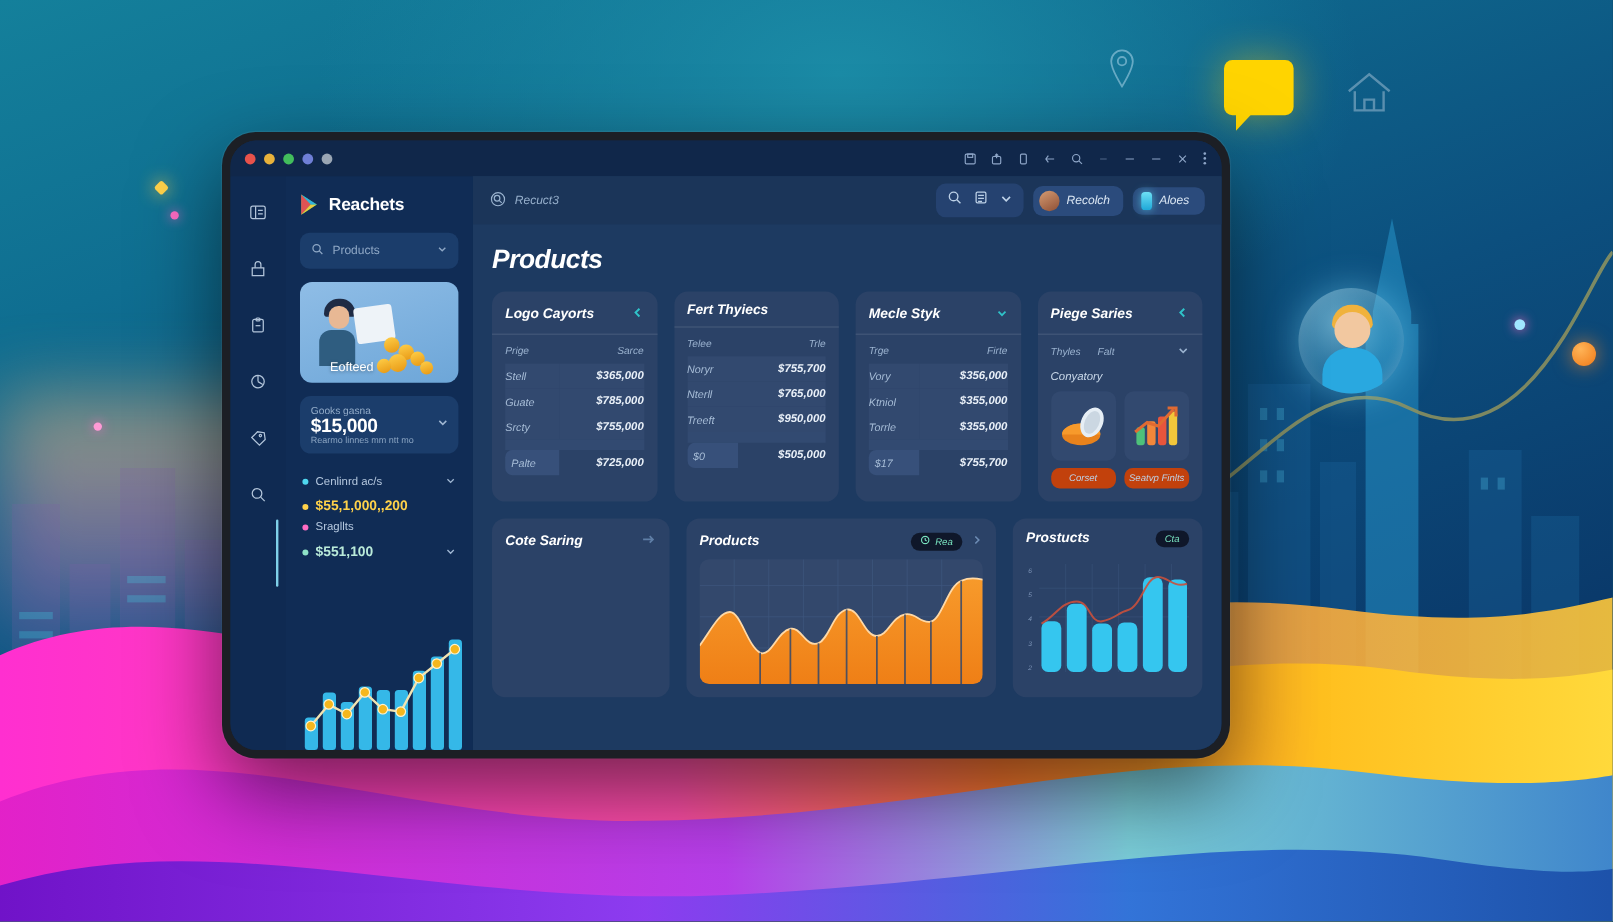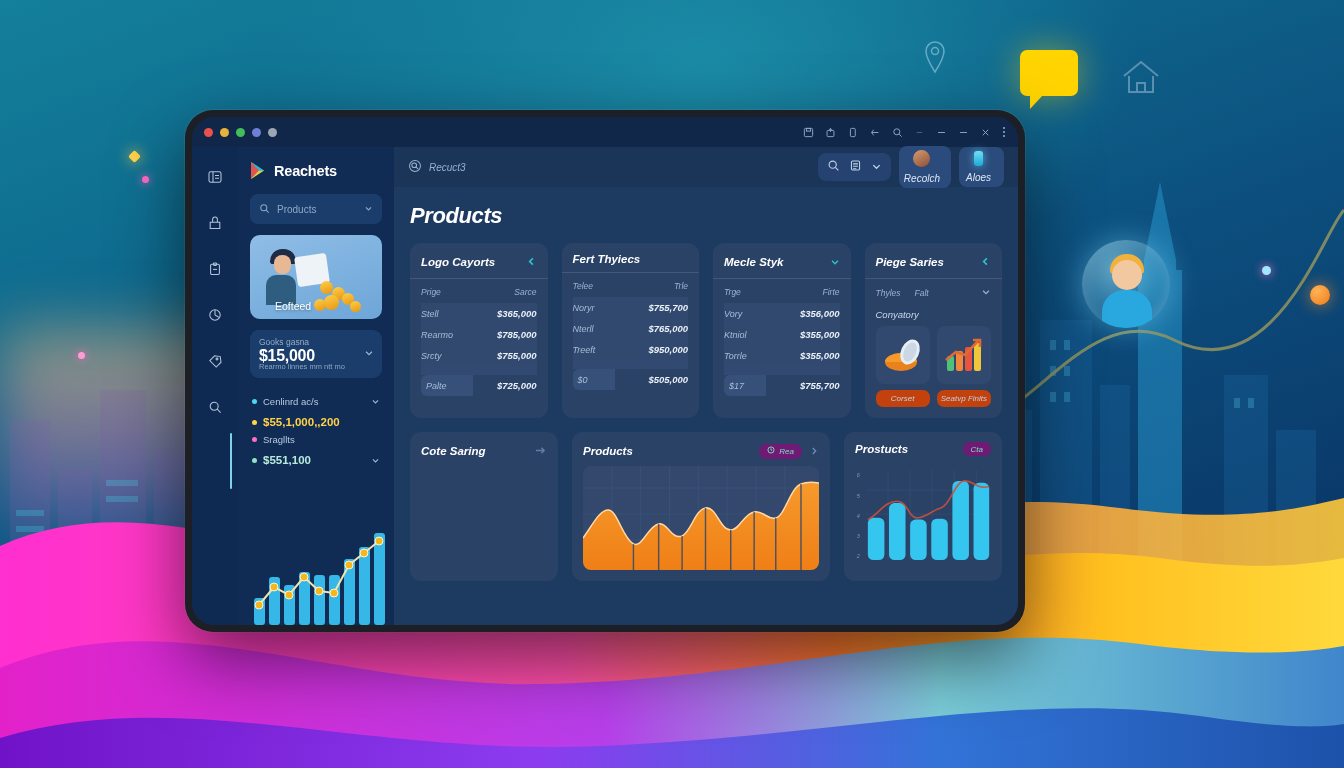--- a/index.html
+++ b/index.html
@@ -144,21 +144,21 @@
     background:#1b3559; flex:0 0 40px;
   }
   .crumb { display:flex; align-items:center; gap:7px; color:#97b0cc; font-size:10px; }
   .tb-right { margin-left:auto; display:flex; align-items:center; gap:8px; }
   .ctrl-group {
     display:flex; align-items:center; gap:9px; background:#254270;
     padding:5px 9px; border-radius:8px; color:#bcd0e6;
   }
   .pill {
     display:flex; align-items:center; gap:6px; background:#2b4b7c;
-    padding:4px 11px 4px 5px; border-radius:8px; color:#dbe7f4; font-size:10px;flex-direction:column;
+    padding:4px 11px 4px 5px; border-radius:8px; color:#dbe7f4; font-size:10px;
   }
   .pill-av { width:17px; height:17px; border-radius:50%; background:linear-gradient(150deg,#d59b72,#8e4f35); }
   .pill-b { background:#2b4b7c; padding:4px 13px 4px 7px; }
   .pill-chip { width:9px; height:15px; border-radius:3px; background:linear-gradient(180deg,#6de0f5,#1fa8d8); box-shadow:0 0 8px rgba(90,220,250,.7); }
 
   .content { flex:1; padding:10px 16px 14px; overflow:hidden; }
   .page-title { color:#fff; font-size:22px; font-weight:bold; margin:6px 0 14px; letter-spacing:-.4px; }
 
   .grid-top { display:grid; grid-template-columns:repeat(4,1fr); gap:14px; margin-bottom:14px; }
   .card { background:#2b4267; border-radius:11px; padding:10px 11px 11px; }
@@ -181,21 +181,21 @@
   .select-row .chev { margin-left:auto; }
   .gallery-cap { color:#c8d7e8; font-size:9.5px; margin:4px 0 6px; }
   .tiles { display:flex; gap:7px; }
   .tile { flex:1; height:58px; background:#32496f; border-radius:8px; display:flex; align-items:center; justify-content:center; }
   .tile-caps { display:flex; gap:7px; margin-top:6px; }
   .tile-cap { flex:1; background:#c2410c; border-radius:7px; text-align:center; color:#bed0e4; font-size:8px; padding:4px 0; }
 
   .grid-bot { display:grid; grid-template-columns:148px 1fr 158px; gap:14px; }
   .chart-card { background:#2b4267; border-radius:11px; padding:10px 11px 11px; }
   .badge {
-    display:inline-flex; align-items:center; gap:4px; background:#701a75;
+    display:inline-flex; align-items:center; gap:4px; background:#0f172a;
     color:#79e3c0; font-size:8px; padding:2.5px 8px; border-radius:9px;
   }
   .chart-head { display:flex; align-items:center; justify-content:space-between; margin-bottom:6px; }
   .chart-body { background:#33486c; border-radius:8px; overflow:hidden; }
 </style>
 </head>
 <body>
 
 <div class="bg">
   <div class="bg-sky"></div>
@@ -562,21 +562,21 @@
               <tbody>
                     <tr>
                       <th>Prige</th>
                       <th style="text-align:right">Sarce</th>
                     </tr>
               <tr class="band">
                       <td class="c-lbl">Stell</td>
                       <td class="c-val">$365,000</td>
                     </tr>
               <tr class="band">
-                      <td class="c-lbl">Rearmo</td>
+                      <td class="c-lbl">Guate</td>
                       <td class="c-val">$785,000</td>
                     </tr>
               <tr class="band">
                       <td class="c-lbl">Srcty</td>
                       <td class="c-val">$755,000</td>
                     </tr>
               <tr class="spacer">
                       <td colspan="2"></td>
                     </tr>
               <tr class="last">

